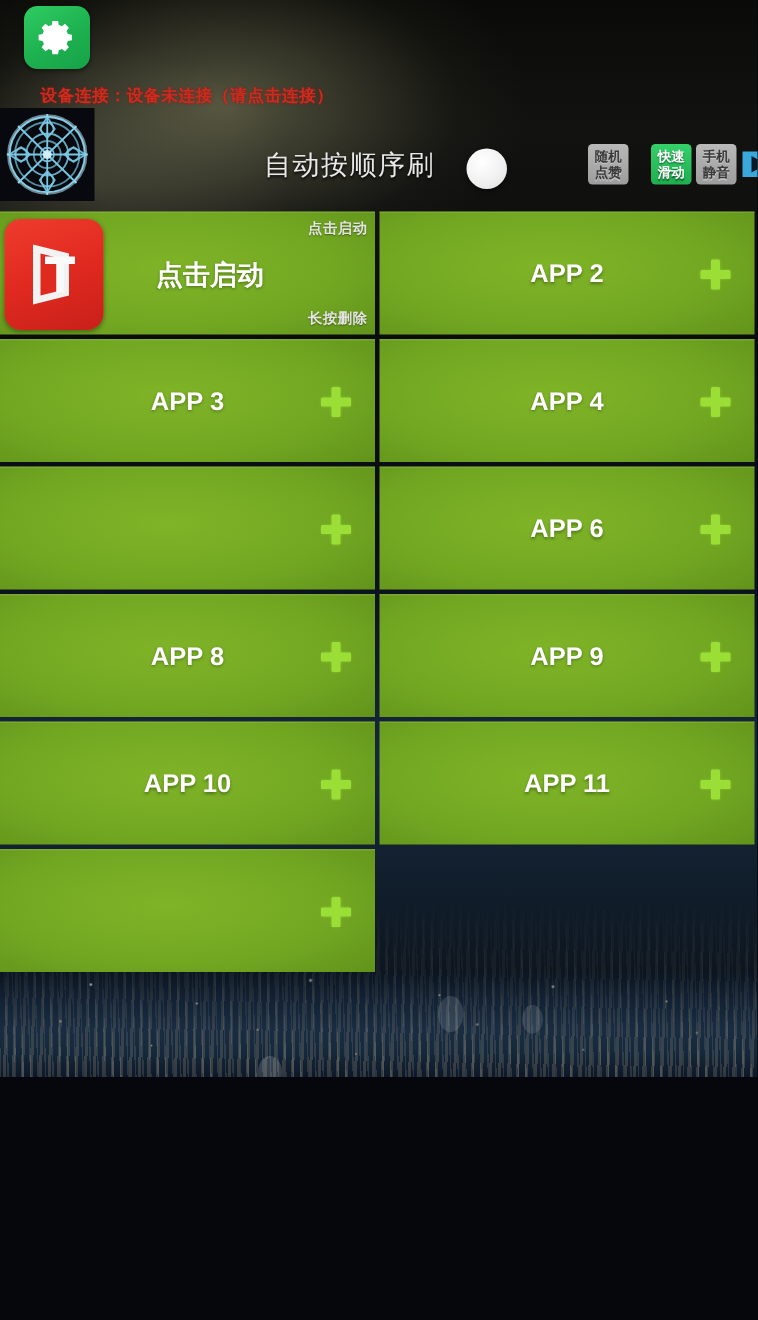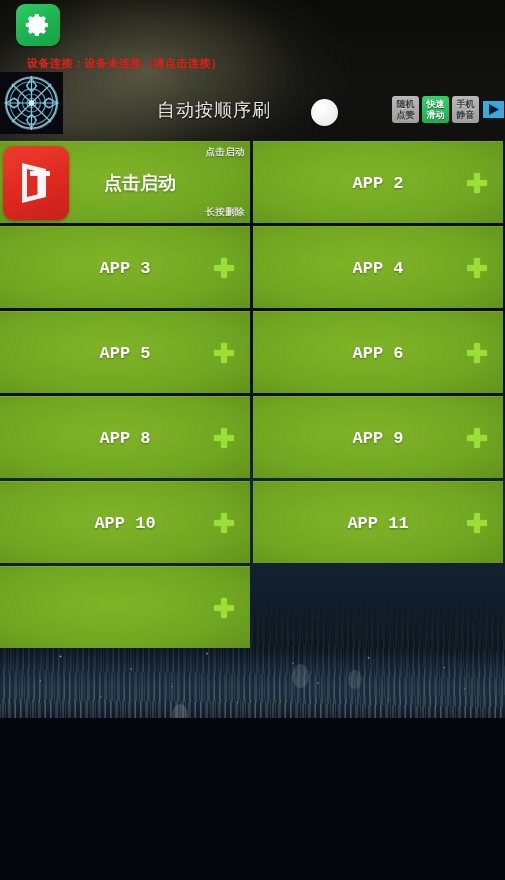--- a/index.html
+++ b/index.html
@@ -84,21 +84,21 @@
 
   .compass{
     position:absolute; left:0px; top:72px;
     width:63px; height:62px;
     background:#07090e;
     overflow:hidden;
   }
   .compass svg{ display:block; }
 
   .auto-label{
-    position:absolute; left:157px; top:98px;
+    position:absolute; left:176px; top:98px;
     font-size:18px; color:#e9e9e9;
     letter-spacing:1px;
     text-shadow:0 1px 2px rgba(0,0,0,.9);
   }
   .auto-toggle{
     position:absolute; left:311px; top:99px;
     width:27px; height:27px; border-radius:50%;
     background:radial-gradient(circle at 38% 33%, #ffffff 0%, #f1f1f1 55%, #dcdcdc 100%);
     box-shadow:0 1px 3px rgba(0,0,0,.6);
   }
@@ -109,36 +109,35 @@
   }
   .badge{
     width:27px; height:27px; border-radius:3px;
     display:flex; flex-direction:column; align-items:center; justify-content:center;
     font-size:9px; font-weight:bold; line-height:11px;
     color:#ffffff;
     text-shadow:0 1px 1px rgba(0,0,0,.55);
   }
   .badge span{ display:block;text-align:center; }
   .badge.gray{ background:linear-gradient(180deg,#b9b9b9,#9d9d9d); color:#3a3a3a; text-shadow:0 1px 0 rgba(255,255,255,.35); }
-  .badge.green{ background:linear-gradient(180deg,#35d06a,#1fae4f); color:#ffffff; }
+  .badge.green{ background:linear-gradient(180deg,#35d06a,#1fae4f); color:#ffffff;margin-left:12px; }
   .play-badge{
     width:23px; height:22px;
     display:flex; align-items:center; justify-content:center;
   }
   .play-badge svg{ display:block; }
 
   
   .grid{
     position:absolute; left:0; top:141px;
     width:505px;
     display:grid;
     grid-template-columns:250px 250px;
     column-gap:3px;
     row-gap:3px;
-    font-family:Liberation Mono, monospace;
   }
   .card{
     position:relative;
     height:82px;
     background:
       radial-gradient(ellipse 200px 70px at 45% 45%, #7fb428 0%, #72a722 55%, #5f9019 100%);
     border-top:1px solid rgba(180,220,120,.25);
     overflow:hidden;
   }
   .card-title{
@@ -281,21 +280,20 @@
       <div class="card-title">APP 3</div>
       <div class="plus"></div>
     </div>
 
     <div class="card">
       <div class="card-title">APP 4</div>
       <div class="plus"></div>
     </div>
 
     <div class="card">
-      <div class="card-title">APP 5</div>
       <div class="plus"></div>
     </div>
 
     <div class="card">
       <div class="card-title">APP 6</div>
       <div class="plus"></div>
     </div>
 
 
     <div class="card">

